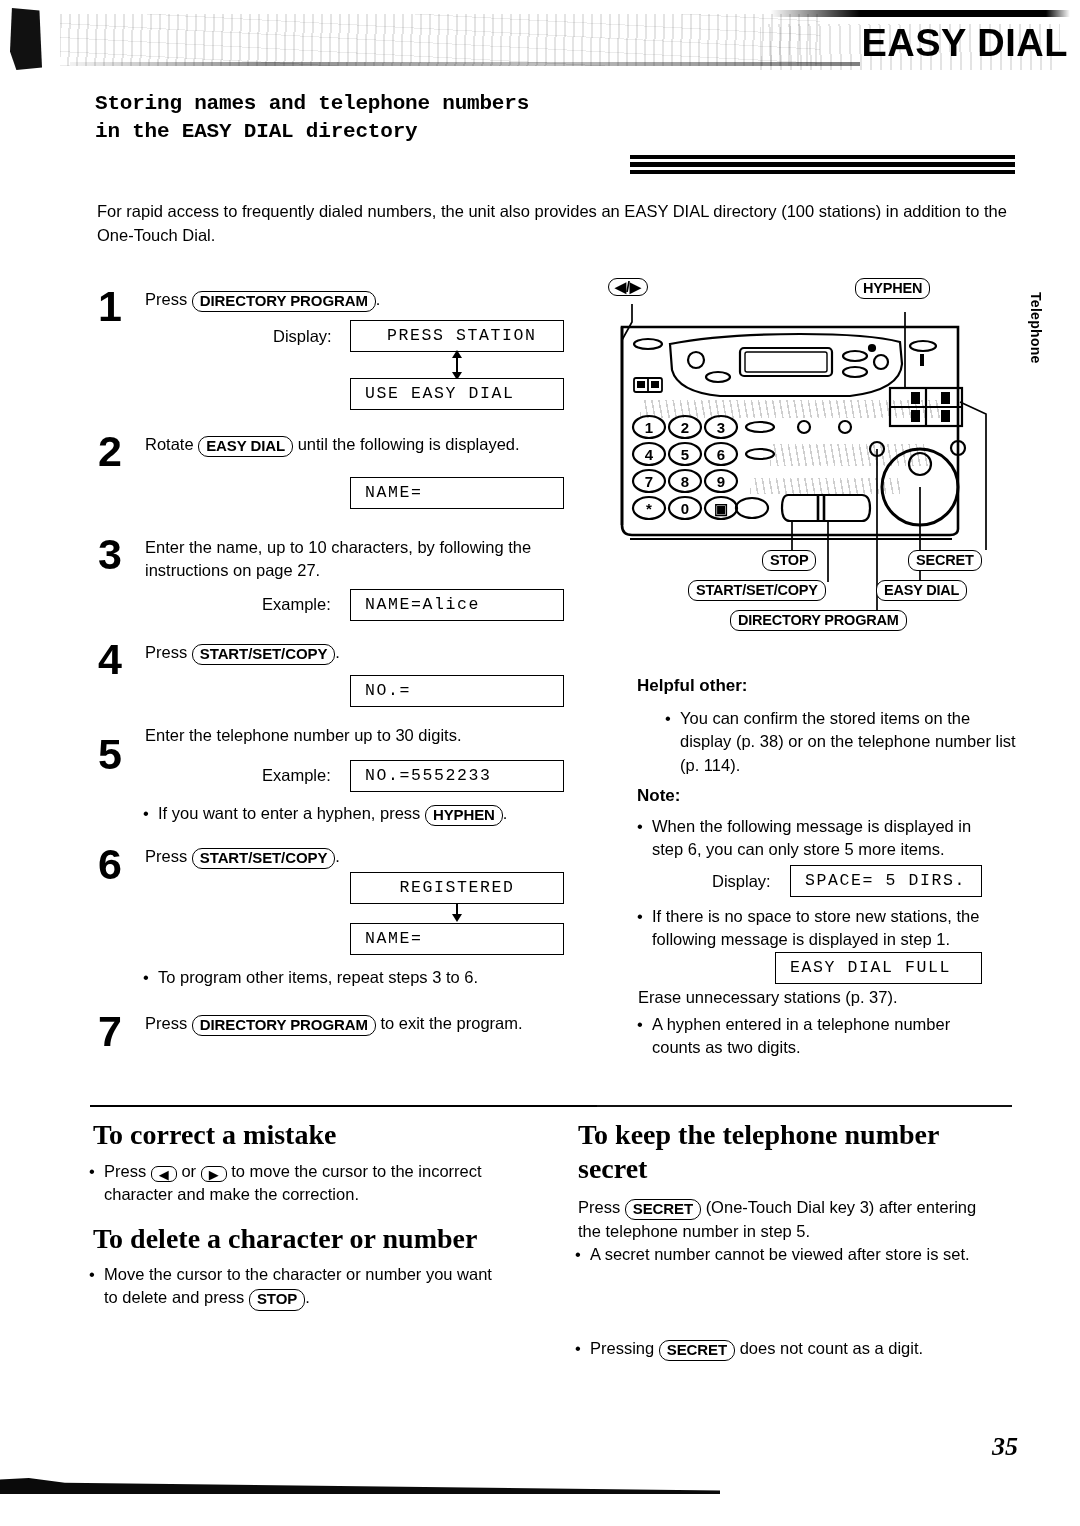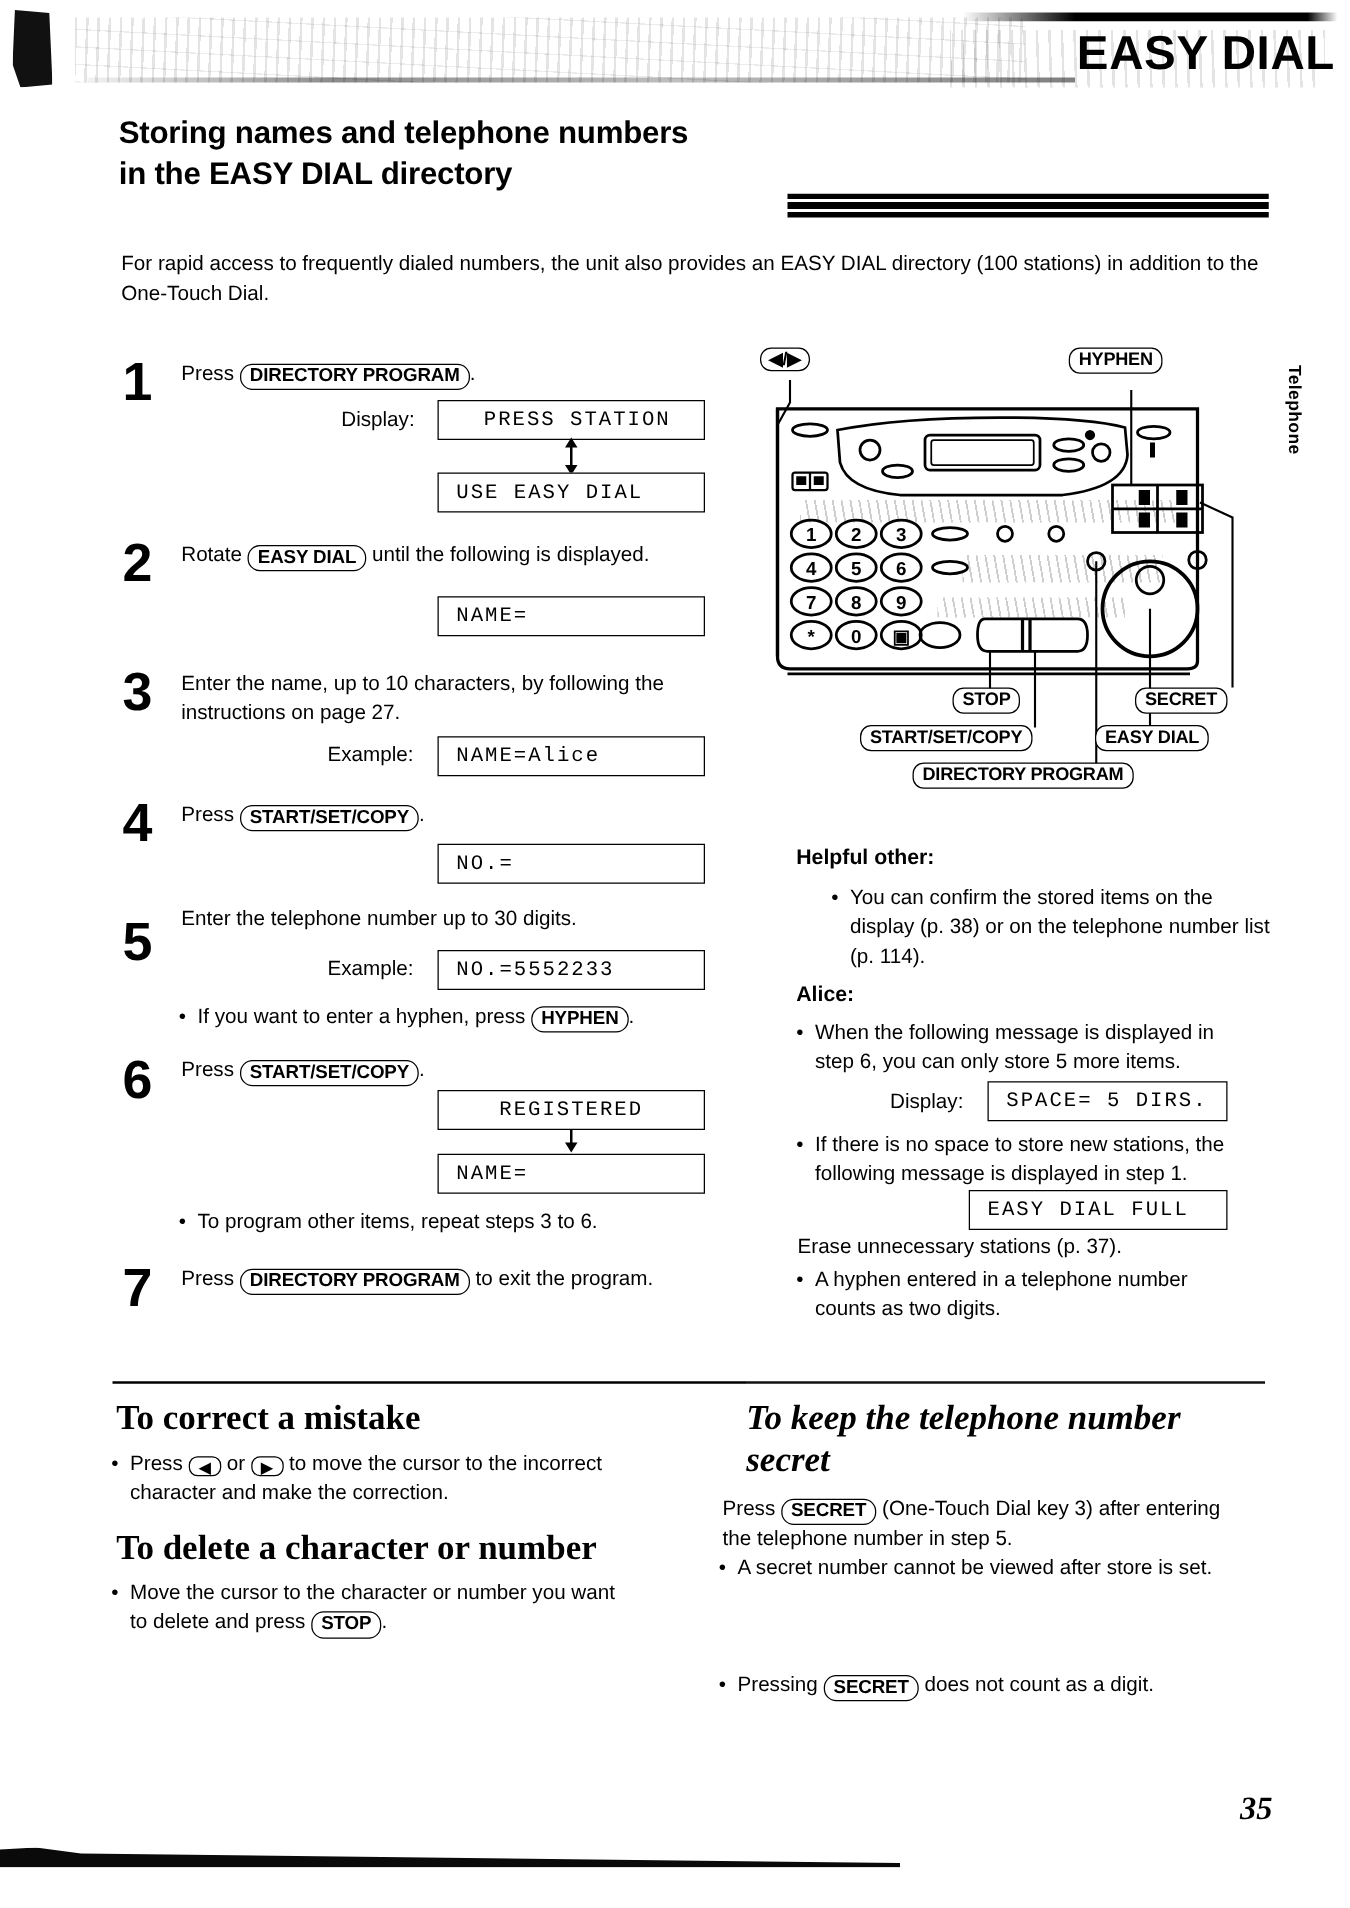--- a/index.html
+++ b/index.html
@@ -46,22 +46,23 @@
 
   
   .easydial-tab {
     position:absolute; right:12px; top:22px;
     font-size:38px; font-weight:bold; letter-spacing:0.5px;
     font-family:"Liberation Sans", sans-serif;
   }
 
   .title {
     position:absolute; left:95px; top:90px; width:760px;
-    font-size:25px; font-weight:bold; line-height:1.33;
+    font-size:21px; font-weight:bold; line-height:1.33;
     letter-spacing:-0.2px;
+    font-family:Liberation Mono, monospace;
   }
   .title .line2 { display:block; }
   .title-rule {
     position:absolute; left:630px; top:155px; width:385px; height:19px;
     background:
       linear-gradient(#000 0 4px, transparent 4px 7px, #000 7px 12px, transparent 12px 15px, #000 15px 19px);
   }
 
   .intro {
     position:absolute; left:97px; top:200px; width:910px;
@@ -338,21 +339,21 @@
     <div class="calloutbox" style="left:130px; top:328px;">DIRECTORY PROGRAM</div>
 
     <div class="noiseblob" style="left:40px; top:118px; width:300px; height:18px;"></div>
     <div class="noiseblob" style="left:170px; top:162px; width:160px; height:22px;"></div>
     <div class="noiseblob" style="left:150px; top:196px; width:150px; height:16px;"></div>
   </div>
 
   <div class="hdg" style="left:637px; top:676px;">Helpful other:</div>
   <div class="bullet" style="left:680px; top:707px; width:340px;">You can confirm the stored items on the display (p. 38) or on the telephone number list (p. 114).</div>
 
-  <div class="hdg" style="left:637px; top:786px;">Alice:</div>
+  <div class="hdg" style="left:637px; top:786px;">Note:</div>
   <div class="bullet" style="left:652px; top:815px; width:345px;">When the following message is displayed in step 6, you can only store 5 more items.</div>
   <div class="lbl" style="left:712px; top:872px;">Display:</div>
   <div class="lcd" style="left:790px; top:865px; width:192px;">SPACE= 5 DIRS.</div>
   <div class="bullet" style="left:652px; top:905px; width:345px;">If there is no space to store new stations, the following message is displayed in step 1.</div>
   <div class="lcd" style="left:775px; top:952px; width:207px;">EASY DIAL FULL</div>
   <div class="lbl" style="left:638px; top:988px; width:350px;">Erase unnecessary stations (p. 37).</div>
   <div class="bullet" style="left:652px; top:1013px; width:345px;">A hyphen entered in a telephone number counts as two digits.</div>
 
   <div class="hr"></div>
 
@@ -364,21 +365,21 @@
     <span class="arrowkey">▶</span>
     <span>to move the cursor to the incorrect character and make the correction.</span>
   </div>
 
   <div class="serif-h" style="left:93px; top:1222px;">To delete a character or number</div>
   <div class="bullet" style="left:104px; top:1263px; width:400px;">
     <span>Move the cursor to the character or number you want to delete and press</span>
     <span class="key">STOP</span><span>.</span>
   </div>
 
-  <div class="serif-h" style="left:597px; top:1118px; width:430px;font-style:italic;">
+  <div class="serif-h" style="left:578px; top:1118px; width:430px;">
     <span>To keep the telephone number</span>
     <span style="display:block;">secret</span>
   </div>
   <div class="lbl" style="left:578px; top:1196px; width:420px; line-height:1.42;">
     <span>Press</span>
     <span class="key">SECRET</span>
     <span>(One-Touch Dial key 3) after entering the telephone number in step 5.</span>
   </div>
   <div class="bullet" style="left:590px; top:1243px; width:400px;">A secret number cannot be viewed after store is set.</div>
   <div class="bullet" style="left:590px; top:1337px; width:400px;">

